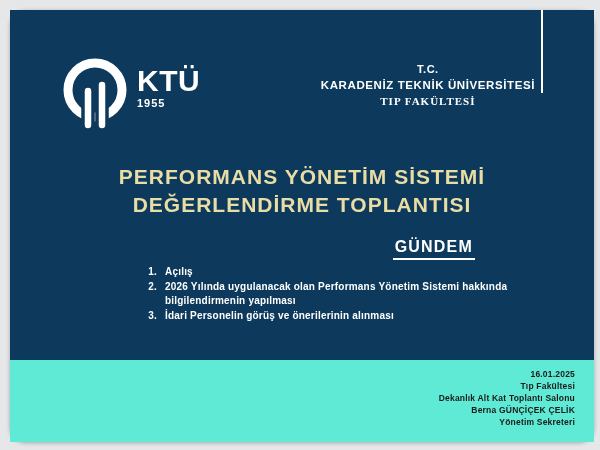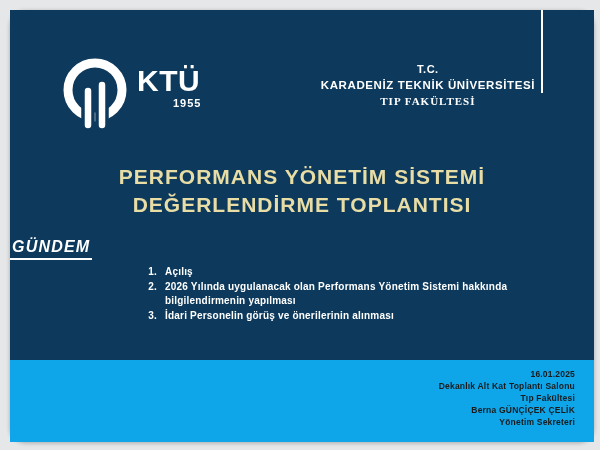--- a/index.html
+++ b/index.html
@@ -30,21 +30,21 @@
     display: flex; align-items: flex-start;
   }
   .logo svg { display: block; }
   .logo-text { margin-left: 3px; margin-top: 10px; color: #ffffff; }
   .logo-ktu {
     font-size: 30px; font-weight: bold; letter-spacing: 0.5px;
     line-height: 30px;
   }
   .logo-year {
     font-size: 11px; font-weight: bold; letter-spacing: 1px;
-    line-height: 12px; margin-top: 1px; margin-left: 36px;
+    line-height: 12px; margin-top: 1px;
   }
   
   .header-block {
     position: absolute;
     right: 59px; top: 52px;
     text-align: center;
     color: #ffffff;
     font-weight: bold;
   }
   .header-line1 { font-size: 11px;   line-height: 15px; letter-spacing: 0.5px; }
@@ -66,22 +66,21 @@
     font-weight: bold;
     font-size: 21px;
     line-height: 28px;
     letter-spacing: 1px;
   }
   
   .gundem-wrap {
     position: absolute;
     left: 0; top: 228px;
     width: 465px;
-    text-align: left;
-    font-style: italic;
+    text-align: right;
   }
   .gundem {
     display: inline-block;
     color: #ffffff;
     font-weight: bold;
     font-size: 16px;
     letter-spacing: 1.2px;
     padding: 0 2px 2px 2px;
     border-bottom: 2px solid #ffffff;
   }
@@ -95,21 +94,21 @@
     font-weight: bold;
     letter-spacing: 0.2px;
     line-height: 14.5px;
   }
   .agenda-list li { padding-left: 5px; margin: 0; }
   
   .footer {
     position: absolute;
     left: 0; top: 350px;
     width: 584px; height: 82px;
-    background: #0ea5e9;
+    background: #5eead4;
     box-sizing: border-box;
     padding: 8px 19px 0 0;
     text-align: right;
     color: #1b1b1b;
     font-weight: bold;
     font-size: 8.5px;
     letter-spacing: 0.2px;
     line-height: 12px;
   }
 </style>
@@ -156,19 +155,19 @@
     <ol class="agenda-list">
       <li>Açılış</li>
       <li>2026 Yılında uygulanacak olan Performans Yönetim Sistemi hakkında bilgilendirmenin yapılması</li>
       <li>İdari Personelin görüş ve önerilerinin alınması</li>
     </ol>
 
   </div>
 
   <div class="footer">
     <div>16.01.2025</div>
+    <div>Tıp Fakültesi</div>
     <div>Dekanlık Alt Kat Toplantı Salonu</div>
-    <div>Tıp Fakültesi</div>
     <div>Berna GÜNÇİÇEK ÇELİK</div>
     <div>Yönetim Sekreteri</div>
   </div>
 
 </div>
 
 </body></html>

